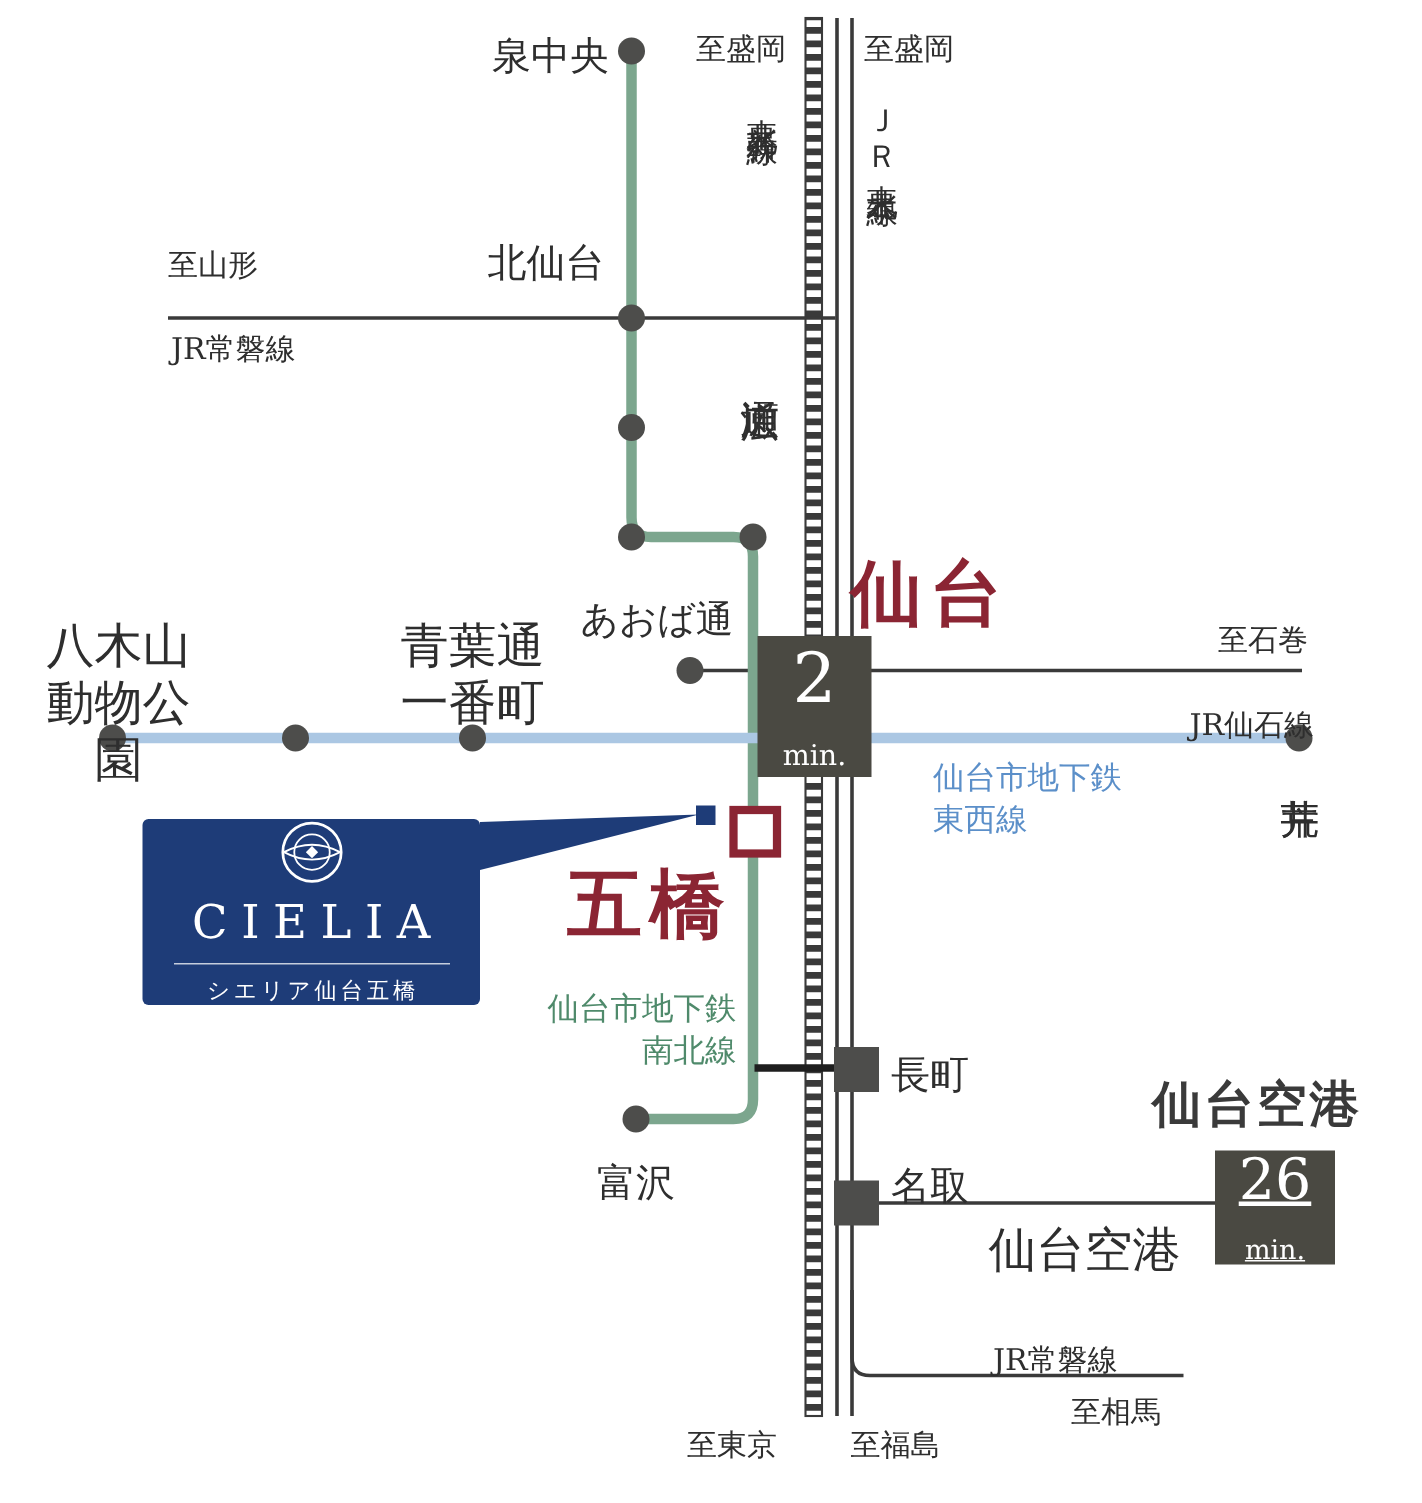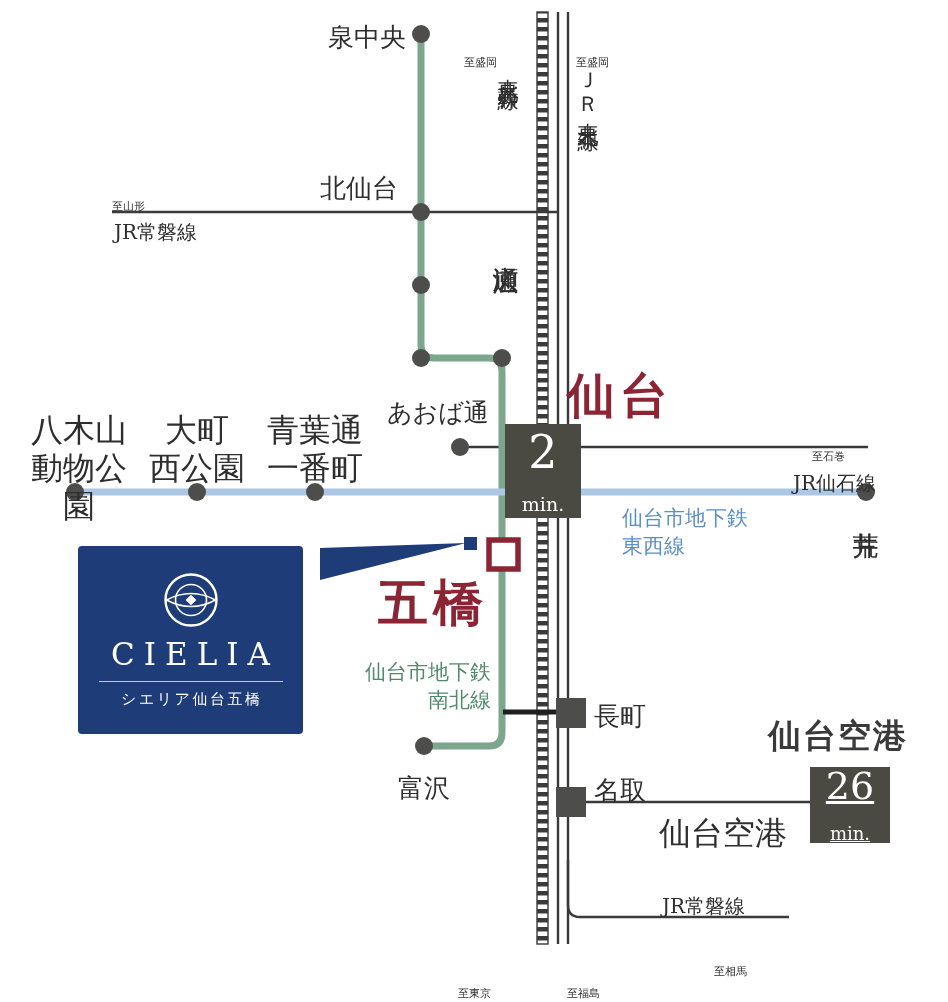--- a/index.html
+++ b/index.html
@@ -5,21 +5,21 @@
   * { margin:0; padding:0; box-sizing:border-box; }
   html,body { background:#ffffff; }
   .map {
     position:relative; width:948px; height:1002px; background:#ffffff;
     overflow:hidden; font-family:"DejaVu Serif","Liberation Serif",serif;
   }
   .rails { position:absolute; left:0; top:0; z-index:1; }
   .label { position:absolute; z-index:2; color:#2e2e2e; white-space:nowrap; }
   .vertical { writing-mode:vertical-rl; }
   .vname { writing-mode:vertical-rl; font-size:21px; letter-spacing:3px; color:#2e2e2e; }
-  .sm { font-size:11px;margin-top:36px; }
+  .sm { font-size:20px; }
   .line-name { font-size:20px; }
   .station { font-size:26px; }
   .station2 { font-size:32px; line-height:1.18; text-align:center; white-space:normal; }
   .major-red { color:var(--accent-red); font-weight:700; font-size:48px; letter-spacing:5px; }
   .metro-blue { color:var(--tozai-label-blue); font-size:21px; line-height:1.32; }
   .metro-green { color:var(--namboku-label-green); font-size:21px; line-height:1.32; }
   .airport-title { font-size:33px; font-weight:700; color:#3a3a3a; letter-spacing:2px; }
 
   .badge {
     position:absolute; z-index:3; background:var(--badge-dark); color:#ffffff;
@@ -112,55 +112,51 @@
   <div class="label metro-green" style="left:345px;top:659px;width:146px;text-align:right;">
     <div>仙台市地下鉄</div>
     <div>南北線</div>
   </div>
 
   <div class="label station2" style="left:650px;top:815px;width:146px;">
     <div>仙台空港</div>
   </div>
 
   <div class="label station" style="left:300px;top:20px;width:106px;text-align:right;">泉中央</div>
-  <div class="label station" style="left:320px;top:171px;width:88px;text-align:left;">北仙台</div>
+  <div class="label station" style="left:320px;top:158px;width:88px;text-align:center;">北仙台</div>
   <div class="label station vertical" style="left:489px;top:246px;">広瀬通</div>
   <div class="label station" style="left:387px;top:396px;font-size:25px;">あおば通</div>
   <div class="label station vertical" style="left:849px;top:512px;">荒井</div>
   <div class="label station" style="left:392px;top:771px;width:64px;text-align:center;">富沢</div>
   <div class="label station" style="left:594px;top:699px;">長町</div>
   <div class="label station" style="left:594px;top:773px;">名取</div>
 
   <div class="label station2" style="left:22px;top:412px;width:114px;">
     <div>八木山</div>
     <div>動物公園</div>
-  </div>
-  <div class="label station2" style="left:140px;top:412px;width:114px;">
-    <div>大町</div>
-    <div>西公園</div>
   </div>
   <div class="label station2" style="left:258px;top:412px;width:114px;">
     <div>青葉通</div>
     <div>一番町</div>
   </div>
 
   <div class="label major-red" style="left:567px;top:364px;">仙台</div>
   <div class="label major-red" style="left:378px;top:570px;font-size:50px;">五橋</div>
   <div class="label airport-title" style="left:768px;top:714px;">仙台空港</div>
 
   <div class="badge" style="left:505px;top:424px;width:76px;height:94px;">
     <div class="badge-num" style="font-size:46px;">2</div>
     <div class="badge-unit">min.</div>
   </div>
   <div class="badge" style="left:810px;top:767px;width:80px;height:76px;text-decoration:underline;">
     <div class="badge-num" style="font-size:38px;">26</div>
     <div class="badge-unit" style="font-size:18px;">min.</div>
   </div>
 
-  <div class="cielia" style="left:78px;top:546px;width:225px;height:188px;justify-content:center;">
+  <div class="cielia" style="left:95px;top:546px;width:225px;height:124px;justify-content:center;">
     <svg width="58" height="58" viewBox="0 0 58 58">
       <circle cx="29" cy="29" r="25.5" fill="none" stroke="#ffffff" stroke-width="2.4"></circle>
       <circle cx="29" cy="29" r="15.5" fill="none" stroke="#ffffff" stroke-width="1.6"></circle>
       <path d="M4.5 29 Q29 16 53.5 29 Q29 42 4.5 29 Z" fill="none" stroke="#ffffff" stroke-width="1.6"></path>
       <rect x="25.2" y="25.2" width="7.6" height="7.6" fill="#ffffff" transform="rotate(45 29 29)"></rect>
     </svg>
     <div class="cielia-name">CIELIA</div>
     <div class="cielia-divider"></div>
     <div class="cielia-sub">シエリア仙台五橋</div>
   </div>

